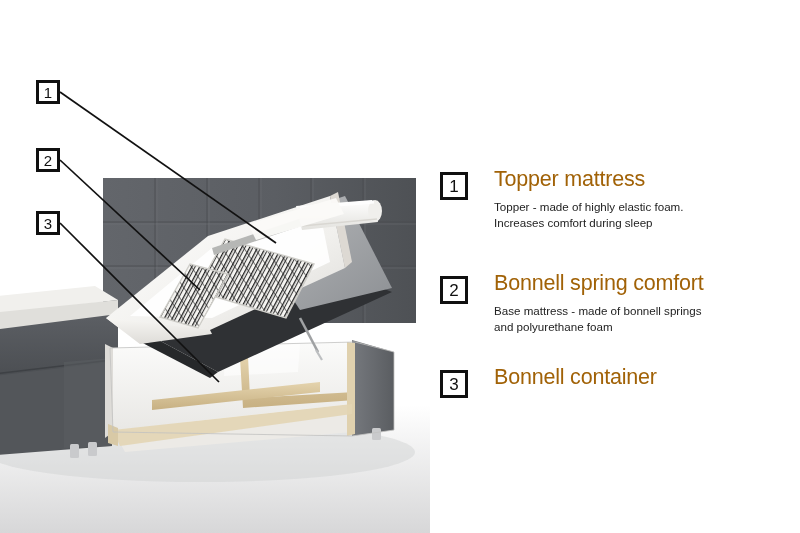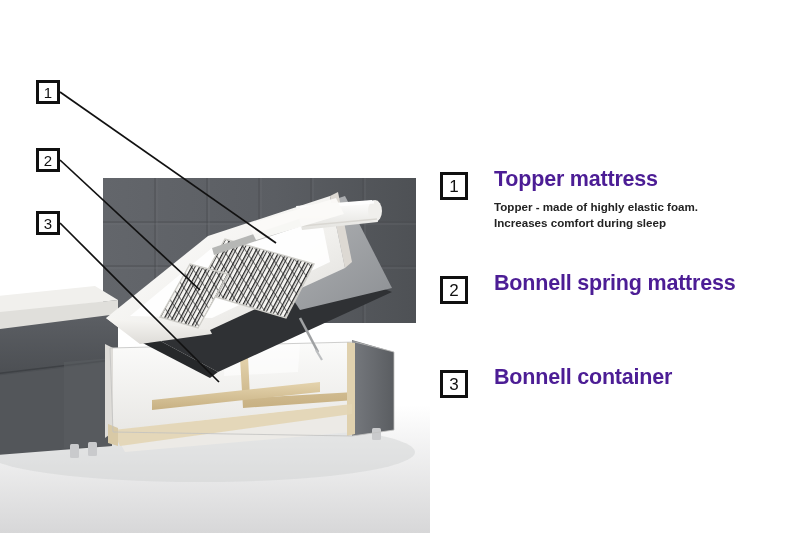--- a/index.html
+++ b/index.html
@@ -84,30 +84,30 @@
     font-size: 17px;
     font-weight: 400;
     color: #101010;
     line-height: 1;
   }
   .legend-text {
     margin-left: 56px;
   }
   .legend-title {
     font-size: 21.5px;
-    font-weight: bold;
-    color: #4c1d95;
+    font-weight: normal;
+    color: #a16207;
     letter-spacing: -0.2px;
     line-height: 1.1;
     margin: 0;
     white-space: nowrap;
   }
   .legend-desc {
     font-size: 11.6px;
-    font-weight: 700;
+    font-weight: 400;
     color: #232323;
     line-height: 1.45;
     margin: 7px 0 0 0;
     white-space: pre-line;
   }
 </style>
 </head>
 <body>
 
 <div id="stage">
@@ -312,21 +312,23 @@
       <div class="legend-text">
         <p class="legend-title">Topper mattress</p>
         <p class="legend-desc">Topper - made of highly elastic foam.
 Increases comfort during sleep</p>
       </div>
     </div>
 
     <div class="legend-item" id="legend-item-2">
       <div class="legend-badge">2</div>
       <div class="legend-text">
-        <p class="legend-title">Bonnell spring mattress</p>
+        <p class="legend-title">Bonnell spring comfort</p>
+        <p class="legend-desc">Base mattress - made of bonnell springs
+and polyurethane foam</p>
       </div>
     </div>
 
     <div class="legend-item" id="legend-item-3">
       <div class="legend-badge">3</div>
       <div class="legend-text">
         <p class="legend-title">Bonnell container</p>
       </div>
     </div>
 

